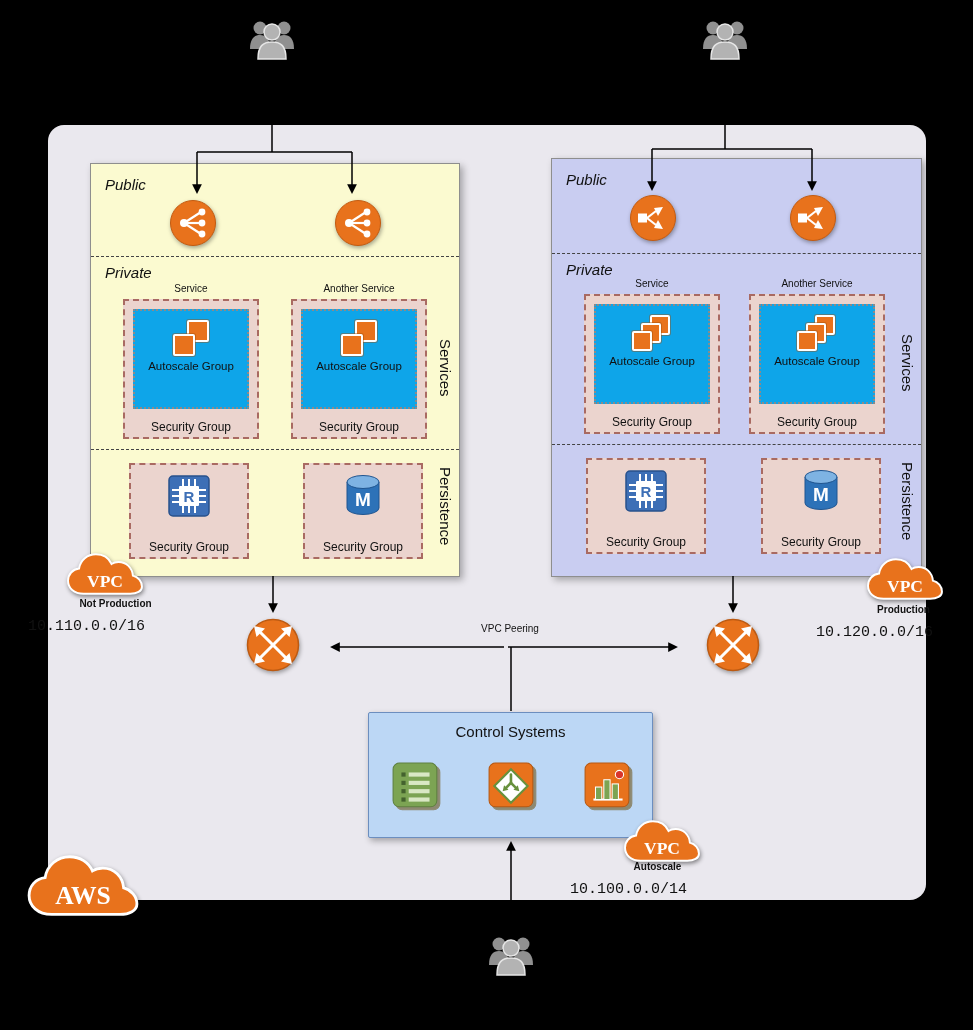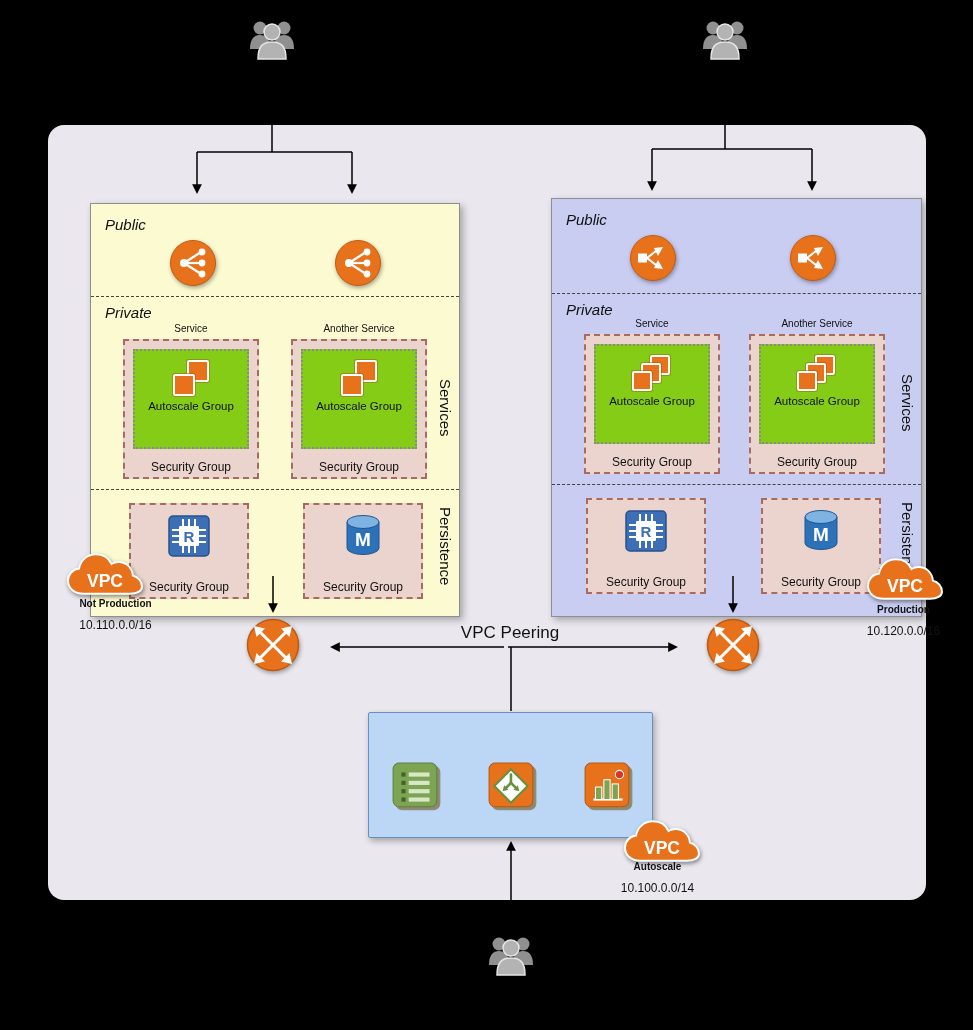--- a/index.html
+++ b/index.html
@@ -1,54 +1,54 @@
 <!DOCTYPE html>
 <html><head>
 <meta charset="utf-8">
 <style>
   html,body{margin:0;padding:0;background:#000;}
   #canvas{position:relative;width:973px;height:1030px;background:#000;overflow:hidden;
           font-family:"Liberation Sans",sans-serif;color:#111;}
   
   #aws-box{position:absolute;left:48px;top:125px;width:878px;height:775px;border-radius:16px;
            background:#EAE8EE;box-shadow:4px 5px 10px rgba(0,0,0,.45);}
-  .vpc{position:absolute;border:1px solid #8e8e8e;box-shadow:3px 3px 7px rgba(0,0,0,.3);margin-top:40px;}
+  .vpc{position:absolute;border:1px solid #8e8e8e;box-shadow:3px 3px 7px rgba(0,0,0,.3);}
   .vpc-left{left:90px;top:163px;width:368px;height:412px;background:#FBFAD0;}
   .vpc-right{left:551px;top:158px;width:369px;height:417px;background:#C9CDF1;}
   .zone-label{position:absolute;left:14px;font-style:italic;font-size:15px;}
   .dash{position:absolute;left:0;right:0;border-top:1.5px dashed #444;}
   .svc-title{position:absolute;font-size:10px;text-align:center;}
   .vlabel{position:absolute;writing-mode:vertical-rl;font-size:15px;}
   
   .sg{position:absolute;background:#EBD4CE;border:2px dashed #A96A62;box-sizing:border-box;}
   .sg-label{position:absolute;bottom:3px;left:0;right:0;text-align:center;font-size:12px;}
-  .asg{position:absolute;left:8px;top:8px;right:8px;height:100px;background:#84cc16;
+  .asg{position:absolute;left:8px;top:8px;right:8px;height:100px;background:#0ea5e9;
        border:2px dotted #8a8a8a;box-sizing:border-box;}
   .asg-label{font-size:11.5px;text-align:center;line-height:1.25;padding:0 12px;}
   .stack{position:relative;width:40px;height:36px;margin:9px auto 3px;}
   .stack .sq{position:absolute;background:#E8721C;border:2px solid #fff;border-radius:2px;
              box-shadow:0 0 0 1px rgba(160,80,10,.45);box-sizing:border-box;}
   .stack2 .sq{width:22px;height:22px;}
   .stack2 .sq:nth-child(1){right:2px;top:0;}
   .stack2 .sq:nth-child(2){left:2px;bottom:0;}
   .stack3 .sq{width:20px;height:20px;}
   .stack3 .sq:nth-child(1){left:18px;top:0;}
   .stack3 .sq:nth-child(2){left:9px;top:8px;}
   .stack3 .sq:nth-child(3){left:0;top:16px;}
   .picon{position:absolute;left:0;right:0;top:8px;display:flex;justify-content:center;}
   
   .users{position:absolute;width:52px;height:46px;}
   .elb,.router{position:absolute;filter:drop-shadow(1px 2px 2px rgba(0,0,0,.35));}
   .elb{width:46px;height:46px;}
   .router{width:54px;height:54px;}
-  .cloud-badge{position:absolute;filter:drop-shadow(1px 2px 2px rgba(0,0,0,.45));z-index:11;}
+  .cloud-badge{position:absolute;filter:drop-shadow(1px 2px 2px rgba(0,0,0,.45));z-index:11;font-family:Liberation Serif, serif;}
   
   .vpc-name{position:absolute;width:175px;text-align:center;font-weight:bold;font-size:10px;z-index:11;}
-  .vpc-cidr{position:absolute;width:175px;text-align:center;font-size:12px;z-index:11;}
-  .peering-label{position:absolute;left:420px;top:623px;width:180px;text-align:center;font-size:17px;}
+  .vpc-cidr{position:absolute;width:175px;text-align:left;font-size:15px;z-index:11;font-family:Liberation Mono, monospace;}
+  .peering-label{position:absolute;left:420px;top:623px;width:180px;text-align:center;font-size:10px;}
   
   #control-box{position:absolute;left:368px;top:712px;width:285px;height:126px;background:#BCD7F5;
                border:1.5px solid #6C8EBF;border-radius:2px;box-sizing:border-box;
                box-shadow:2px 3px 6px rgba(0,0,0,.3);}
   .cs-title{position:absolute;top:10px;left:0;right:0;text-align:center;font-size:15px;}
   .cs-icon{position:absolute;top:48px;width:50px;height:50px;
            filter:drop-shadow(3px 3px 0 rgba(110,85,25,.6));}
   
   #connectors{position:absolute;left:0;top:0;z-index:10;pointer-events:none;}
 </style>
@@ -295,20 +295,21 @@
       </g>
       <polygon points="8,8 19,10.5 10.5,19" fill="#fff"></polygon>
       <polygon points="46,8 35,10.5 43.5,19" fill="#fff"></polygon>
       <polygon points="8,46 10.5,35 19,43.5" fill="#fff"></polygon>
       <polygon points="46,46 43.5,35 35,43.5" fill="#fff"></polygon>
     </svg>
   </div>
   <div class="peering-label">VPC Peering</div>
 
   <div id="control-box">
+    <div class="cs-title">Control Systems</div>
     <div class="cs-icon" style="left:22px">
       <svg width="50" height="50" viewBox="0 0 48 48">
         <rect x="2" y="2" width="42" height="42" rx="6" fill="#7CA453" stroke="#5E8040"></rect>
         <g>
           <rect x="10" y="11" width="4" height="4" fill="#44622E"></rect>
             <rect x="17" y="11" width="20" height="4" fill="#D9E8C4"></rect>
           <rect x="10" y="19" width="4" height="4" fill="#44622E"></rect>
             <rect x="17" y="19" width="20" height="4" fill="#D9E8C4"></rect>
           <rect x="10" y="27" width="4" height="4" fill="#44622E"></rect>
             <rect x="17" y="27" width="20" height="4" fill="#D9E8C4"></rect>
@@ -344,20 +345,26 @@
 
   <div class="cloud-badge" style="left:623px;top:818px">
     <svg width="78" height="48" viewBox="0 0 120 74">
       <path d="M27 66 C12 66 3 57 3 46 C3 36 10 28 20 27 C22 14 33 5 46 5 C57 5 66 11 70 20 C73 18 77 17 81 17 C93 17 102 26 103 38 C111 40 117 47 117 55 C117 62 109 66 99 66 Z" fill="#E8721C" stroke="#fff" stroke-width="3"></path>
       <text x="60" y="55" text-anchor="middle" font-size="27" font-weight="bold" fill="#fff">VPC</text>
     </svg>
   </div>
   <div class="vpc-name" style="left:570px;top:861px">Autoscale</div>
   <div class="vpc-cidr" style="left:570px;top:881px">10.100.0.0/14</div>
 
+  <div class="cloud-badge" style="left:26px;top:852px">
+    <svg width="114" height="70" viewBox="0 0 120 74">
+      <path d="M27 66 C12 66 3 57 3 46 C3 36 10 28 20 27 C22 14 33 5 46 5 C57 5 66 11 70 20 C73 18 77 17 81 17 C93 17 102 26 103 38 C111 40 117 47 117 55 C117 62 109 66 99 66 Z" fill="#E8721C" stroke="#fff" stroke-width="3"></path>
+      <text x="60" y="55" text-anchor="middle" font-size="27" font-weight="bold" fill="#fff">AWS</text>
+    </svg>
+  </div>
 
   <div class="users" style="left:246px;top:18px">
     <svg width="52" height="46" viewBox="0 0 52 44">
       <circle cx="14" cy="9" r="6.5" fill="#909090"></circle>
       <path d="M4 30 C4 20 8 16 14 16 C20 16 24 20 24 30 Z" fill="#909090"></path>
       <circle cx="38" cy="9" r="6.5" fill="#909090"></circle>
       <path d="M28 30 C28 20 32 16 38 16 C44 16 48 20 48 30 Z" fill="#909090"></path>
       <circle cx="26" cy="13" r="8" fill="#B3B3B3" stroke="#E6E6E6" stroke-width="1.5"></circle>
       <path d="M12 40 C12 27 17 23 26 23 C35 23 40 27 40 40 Z" fill="#B3B3B3" stroke="#E6E6E6" stroke-width="1.5"></path>
     </svg>

